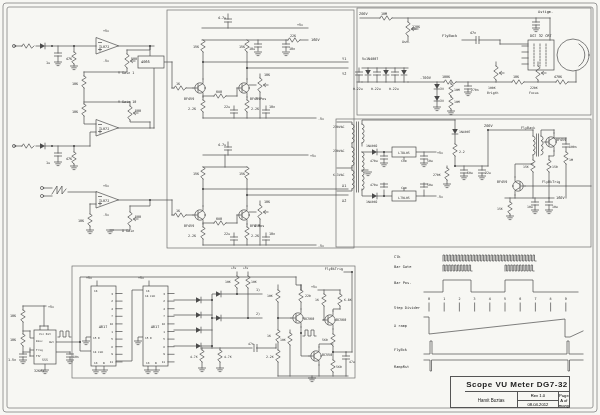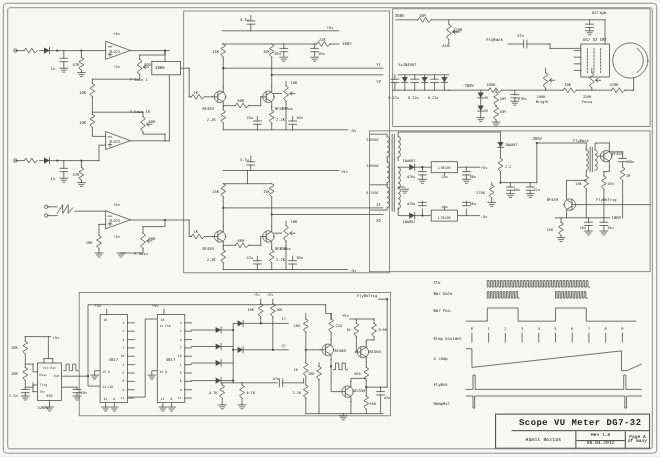--- a/index.html
+++ b/index.html
@@ -5,22 +5,22 @@
   html,body{margin:0;padding:0;background:#e8e8e4;}
   .sheet{position:relative;width:600px;height:415px;background:#f7f7f3;margin:0 auto;
          font-family:"DejaVu Sans Mono", monospace;}
   svg{position:absolute;left:0;top:0;}
   .w{fill:none;stroke:#4a4a4a;stroke-width:0.7;stroke-linecap:square;}
   .bx{fill:none;stroke:#8f8f8f;stroke-width:0.9;}
   .sb{fill:none;stroke:#6d6d6d;stroke-width:0.7;}
   .df{fill:#4a4a4a;stroke:none;}
   .icbox{fill:#f7f7f3;stroke:#4a4a4a;stroke-width:0.7;}
   text{fill:#2e2e2e;}
-  .tblock{position:absolute;left:450px;top:376px;width:141px;height:32px;
-          border:1px solid #555;background:#f7f7f3;box-sizing:border-box;font-family:Liberation Mono, monospace;padding-left:14px;}
+  .tblock{position:absolute;left:450px;top:376px;width:120px;height:32px;
+          border:1px solid #555;background:#f7f7f3;box-sizing:border-box;font-family:Liberation Sans, sans-serif;padding-left:14px;}
   .tb-title{height:14px;border-bottom:1px solid #555;display:flex;align-items:center;justify-content:center;
             font-size:8px;font-weight:bold;color:#222;letter-spacing:0.5px;}
   .tb-row{display:flex;height:16px;}
   .tb-author{width:58px;border-right:1px solid #555;display:flex;align-items:center;justify-content:center;
              font-size:4.5px;color:#222;}
   .tb-mid{width:44px;border-right:1px solid #555;display:flex;flex-direction:column;}
   .tb-rev{flex:1;border-bottom:1px solid #555;display:flex;align-items:center;justify-content:center;font-size:4.2px;}
   .tb-date{flex:1;display:flex;align-items:center;justify-content:center;font-size:4.2px;}
   .tb-page{flex:1;display:flex;align-items:center;justify-content:center;font-size:4.2px;text-align:center;}
 </style>

